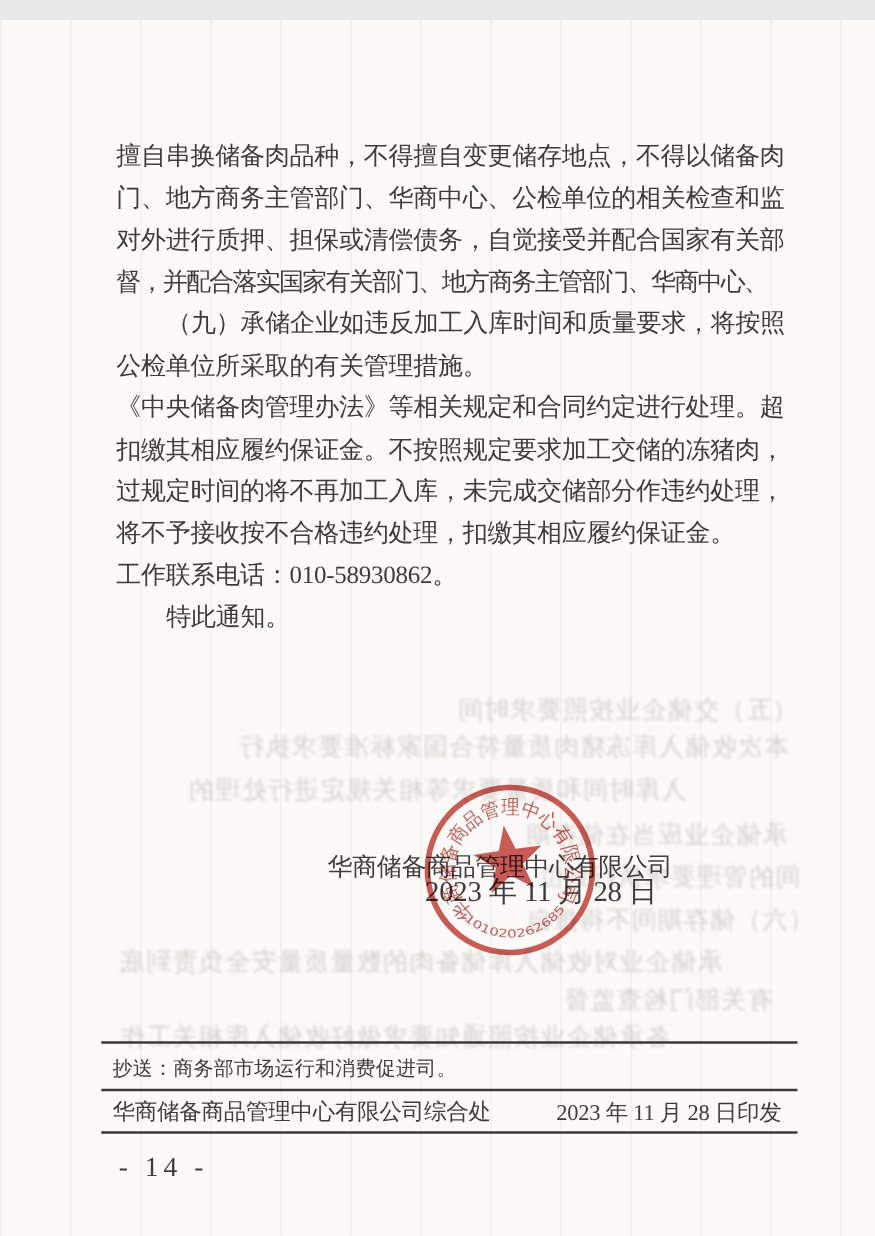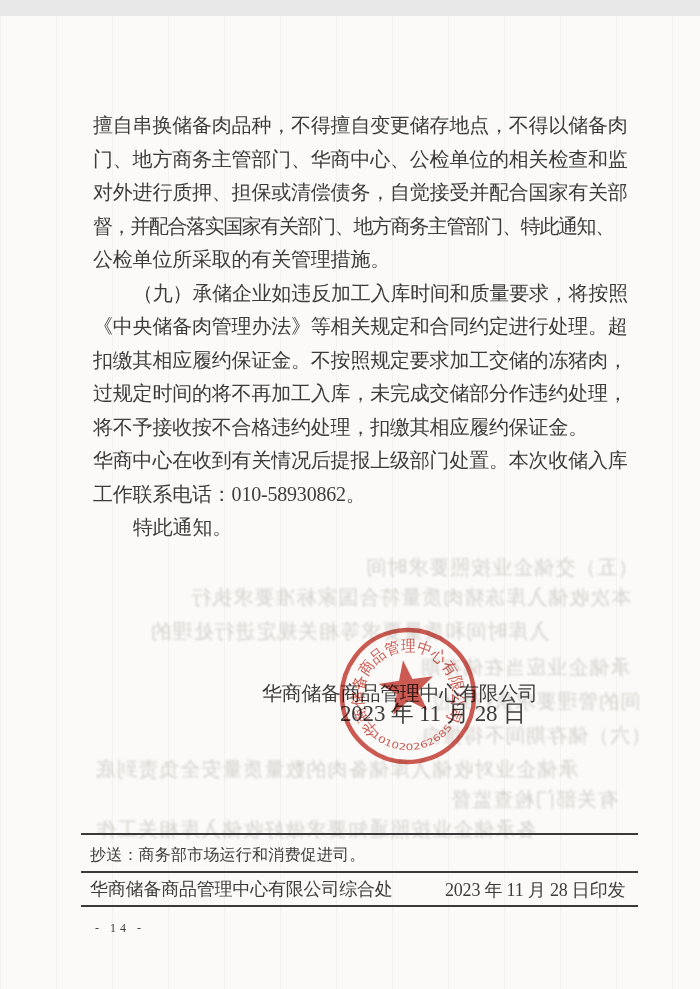--- a/index.html
+++ b/index.html
@@ -62,21 +62,21 @@
   .issuer-line{
     position:absolute;left:90px;top:861px;
     font-size:18px;letter-spacing:-0.2px;white-space:nowrap;color:#3c3c3c;
   }
   .issue-date{
     position:absolute;left:445px;top:862px;
     font-size:18px;letter-spacing:-0.2px;white-space:nowrap;color:#3c3c3c;text-align:center;
   }
   .page-num{
     position:absolute;left:95px;top:905px;
-    font-size:12px;letter-spacing:4px;white-space:nowrap;color:#3c3c3c;
+    font-size:22px;letter-spacing:4px;white-space:nowrap;color:#3c3c3c;
   }
 </style>
 </head>
 <body>
 
 <div class="page">
 
   <div class="bleed" style="left:365px;top:538px;">（五）交储企业按照要求时间</div>
   <div class="bleed" style="left:190px;top:568px;">本次收储入库冻猪肉质量符合国家标准要求执行</div>
   <div class="bleed" style="left:150px;top:602px;">入库时间和质量要求等相关规定进行处理的</div>
@@ -84,28 +84,27 @@
   <div class="bleed" style="left:430px;top:672px;">间的管理要求执行到位</div>
   <div class="bleed" style="left:420px;top:706px;">（六）储存期间不得擅自</div>
   <div class="bleed" style="left:95px;top:740px;">承储企业对收储入库储备肉的数量质量安全负责到底</div>
   <div class="bleed" style="left:450px;top:770px;">有关部门检查监督</div>
   <div class="bleed" style="left:95px;top:800px;">各承储企业按照通知要求做好收储入库相关工作</div>
 
   <div class="doc-body">
     <div class="bline">擅自串换储备肉品种，不得擅自变更储存地点，不得以储备肉</div>
     <div class="bline">门、地方商务主管部门、华商中心、公检单位的相关检查和监</div>
     <div class="bline">对外进行质押、担保或清偿债务，自觉接受并配合国家有关部</div>
-    <div class="bline tight">督，并配合落实国家有关部门、地方商务主管部门、特此通知、</div>
+    <div class="bline tight">督，并配合落实国家有关部门、地方商务主管部门、华商中心、</div>
+    <div class="bline indent">（九）承储企业如违反加工入库时间和质量要求，将按照</div>
     <div class="bline">公检单位所采取的有关管理措施。</div>
-    <div class="bline indent">（九）承储企业如违反加工入库时间和质量要求，将按照</div>
     <div class="bline">《中央储备肉管理办法》等相关规定和合同约定进行处理。超</div>
     <div class="bline">扣缴其相应履约保证金。不按照规定要求加工交储的冻猪肉，</div>
     <div class="bline">过规定时间的将不再加工入库，未完成交储部分作违约处理，</div>
     <div class="bline">将不予接收按不合格违约处理，扣缴其相应履约保证金。</div>
-    <div class="bline">华商中心在收到有关情况后提报上级部门处置。本次收储入库</div>
     <div class="bline">工作联系电话：010-58930862。</div>
     <div class="bline indent">特此通知。</div>
   </div>
 
   <div class="sig-company">华商储备商品管理中心有限公司</div>
   <div class="sig-date">2023 年 11 月 28 日</div>
 
   <svg class="seal" viewBox="-85 -85 170 170">
     <circle r="66" fill="none" stroke="#c8453c" stroke-width="4.5"></circle>
     <path transform="translate(0,-7)" d="M 0 -29 L 6.76 -9.3 L 27.58 -8.96 L 10.94 3.55 L 17.05 23.46 L 0 11.5 L -17.05 23.46 L -10.94 3.55 L -27.58 -8.96 L -6.76 -9.3 Z" fill="#c8453c"></path>

